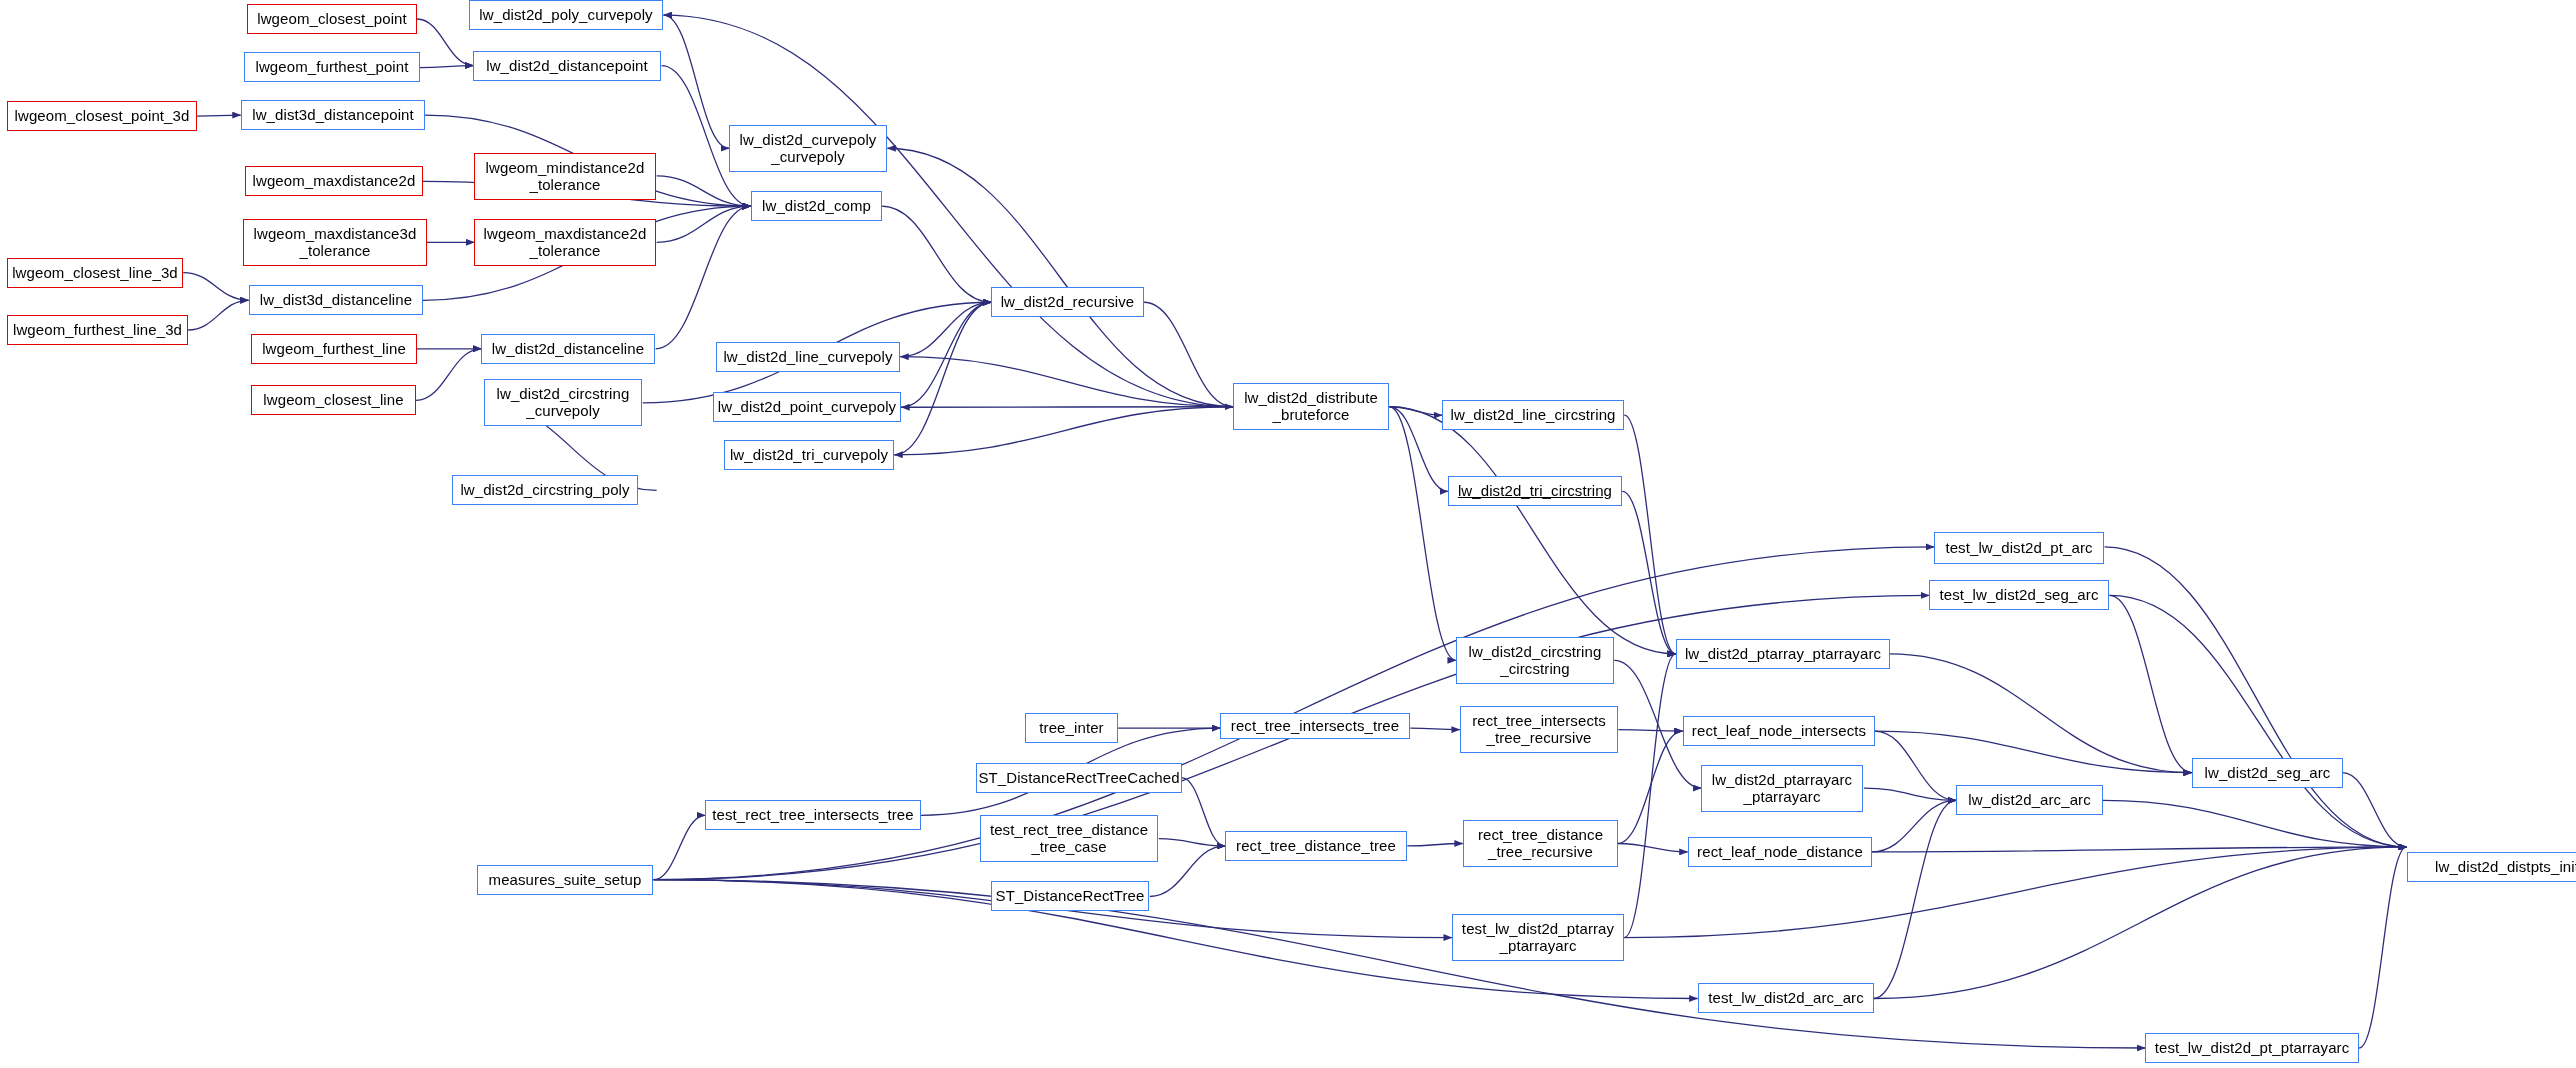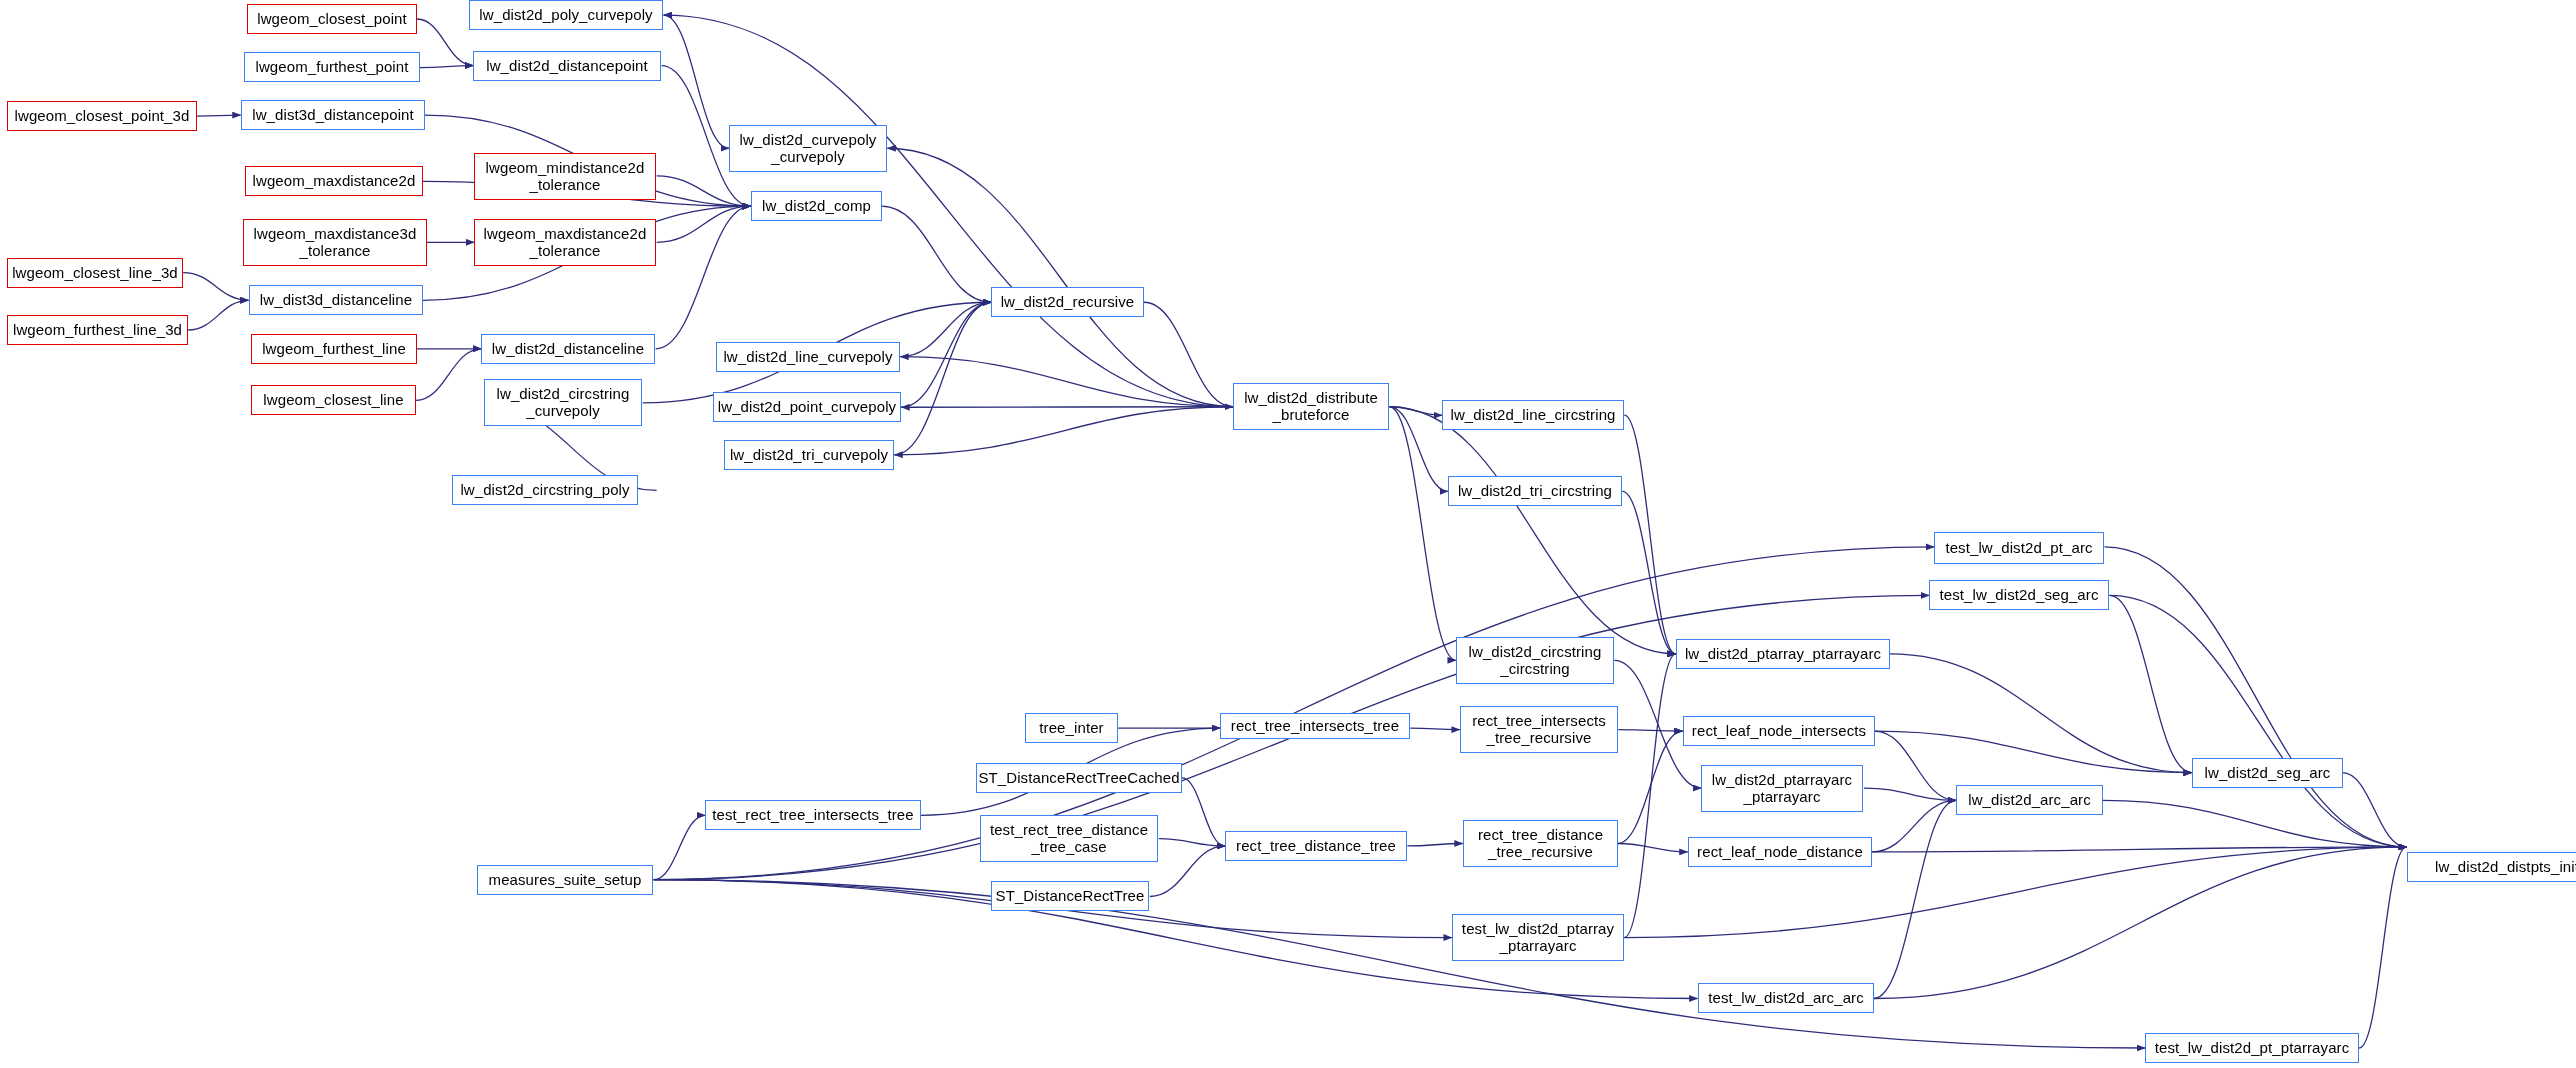--- a/index.html
+++ b/index.html
@@ -152,21 +152,21 @@
       <div class="node" style="left: 716px; top: 342px; width: 184px; height: 30px;"><span>lw_dist2d_line_curvepoly</span></div>
       <div class="node red" style="left: 251px; top: 385px; width: 165px; height: 30px;"><span>lwgeom_closest_line</span></div>
       <div class="node" style="left: 484px; top: 379px; width: 158px; height: 47px;"><span>lw_dist2d_circstring
 _curvepoly</span></div>
       <div class="node" style="left: 713px; top: 392px; width: 188px; height: 30px;"><span>lw_dist2d_point_curvepoly</span></div>
       <div class="node" style="left: 1233px; top: 383px; width: 156px; height: 47px;"><span>lw_dist2d_distribute
 _bruteforce</span></div>
       <div class="node" style="left: 1442px; top: 400px; width: 182px; height: 30px;"><span>lw_dist2d_line_circstring</span></div>
       <div class="node" style="left: 724px; top: 440px; width: 170px; height: 30px;"><span>lw_dist2d_tri_curvepoly</span></div>
       <div class="node" style="left: 452px; top: 475px; width: 186px; height: 30px;"><span>lw_dist2d_circstring_poly</span></div>
-      <div class="node" style="left: 1448px; top: 476px; width: 174px; height: 30px;"><span>lw_dist2d_tri_circstring</span></div>
+      <div class="node" style="left: 1448px; top: 476px; width: 174px; height: 30px; text-decoration: underline;"><span>lw_dist2d_tri_circstring</span></div>
       <div class="node" style="left: 1934px; top: 532px; width: 170px; height: 32px;"><span>test_lw_dist2d_pt_arc</span></div>
       <div class="node" style="left: 1929px; top: 580px; width: 180px; height: 30px;"><span>test_lw_dist2d_seg_arc</span></div>
       <div class="node" style="left: 1456px; top: 637px; width: 158px; height: 47px;"><span>lw_dist2d_circstring
 _circstring</span></div>
       <div class="node" style="left: 1676px; top: 639px; width: 214px; height: 30px;"><span>lw_dist2d_ptarray_ptarrayarc</span></div>
       <div class="node" style="left: 1025px; top: 713px; width: 93px; height: 30px;"><span>tree_inter</span></div>
       <div class="node" style="left: 1220px; top: 713px; width: 190px; height: 26px;"><span>rect_tree_intersects_tree</span></div>
       <div class="node" style="left: 1460px; top: 706px; width: 158px; height: 47px;"><span>rect_tree_intersects
 _tree_recursive</span></div>
       <div class="node" style="left: 1683px; top: 716px; width: 192px; height: 30px;"><span>rect_leaf_node_intersects</span></div>

